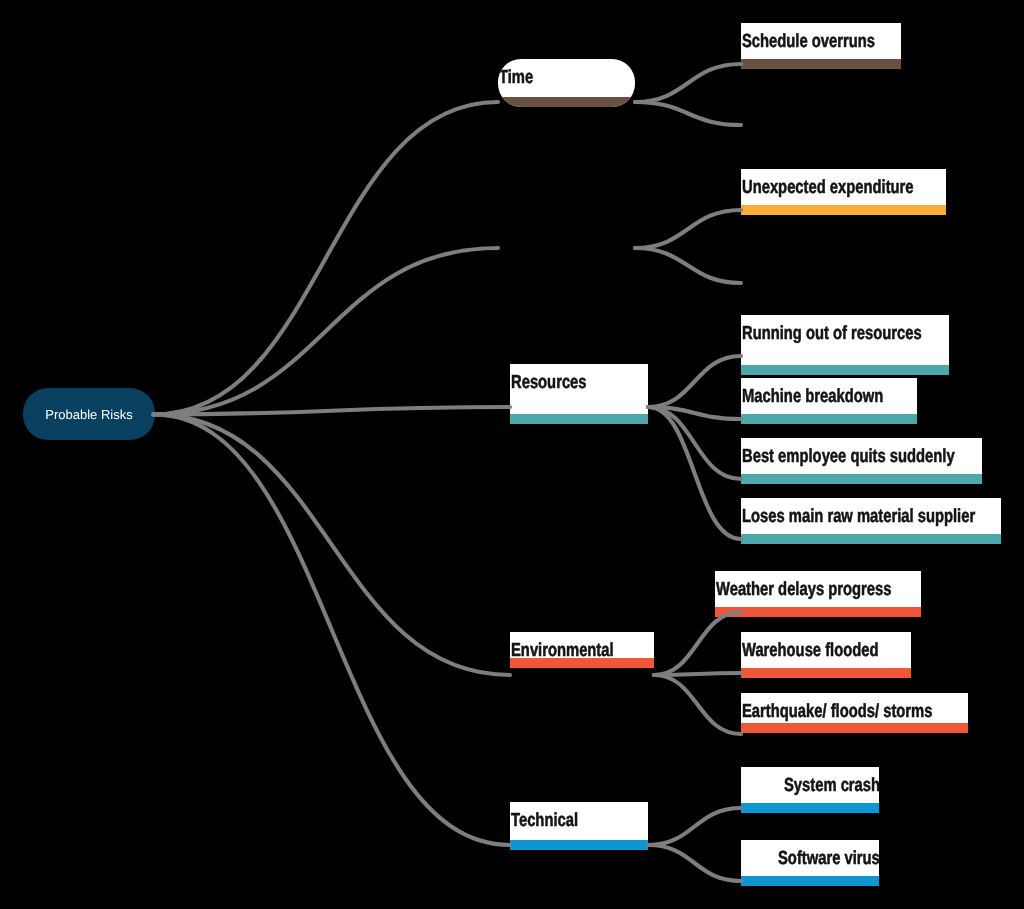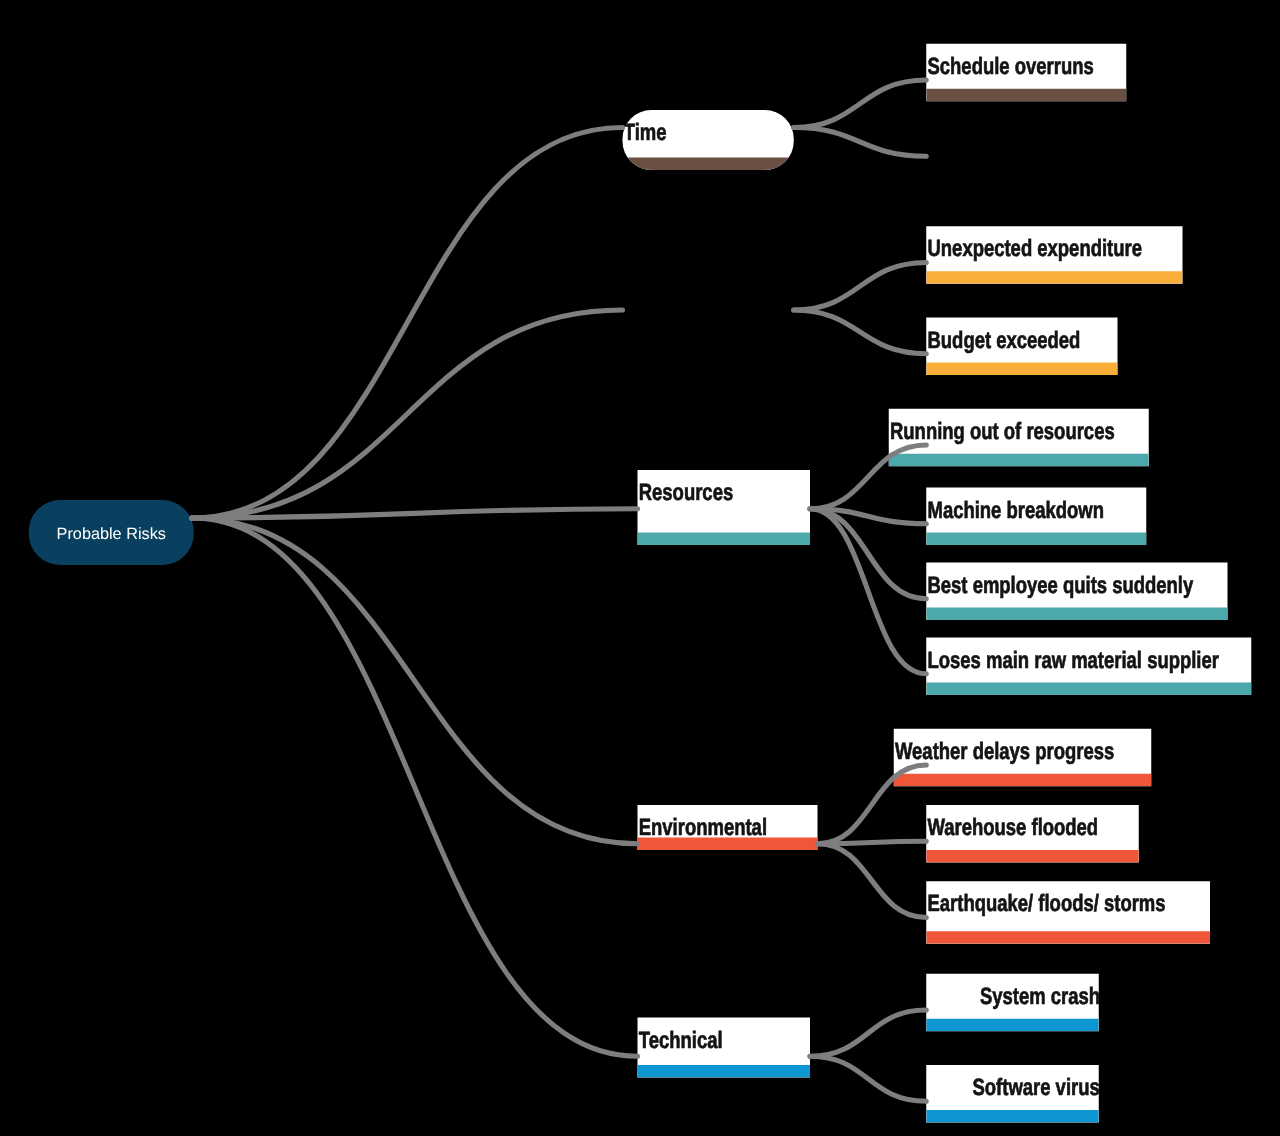--- a/index.html
+++ b/index.html
@@ -4,21 +4,21 @@
 <title>Probable Risks — Mind Map</title>
 <style>
   html,body{margin:0;padding:0;background:#000;}
   body{width:1024px;height:909px;overflow:hidden;
        font-family:"Liberation Sans",sans-serif;
        -webkit-font-smoothing:antialiased;-moz-osx-font-smoothing:grayscale;
        text-rendering:geometricPrecision;}
   #stage{position:relative;width:1024px;height:909px;background:#000;overflow:hidden;}
   #links{position:absolute;left:0;top:0;z-index:2;pointer-events:none;}
   #nodes{position:absolute;left:0;top:0;width:1024px;height:909px;z-index:1;}
-  .node{position:absolute;box-sizing:border-box;margin-top:12px;}
+  .node{position:absolute;box-sizing:border-box;}
   .root{display:flex;align-items:center;justify-content:center;}
   .root .rlbl{font-size:13px;font-weight:400;line-height:1;white-space:nowrap;
               display:inline-block;transform:translateZ(0);}
   .topic{background:#fff;overflow:hidden;}
   .topic .bar{position:absolute;left:0;right:0;bottom:0;}
   .topic .lbl{position:absolute;left:0;top:0;color:#141414;font-weight:700;
               white-space:nowrap;transform-origin:left top;line-height:1;
               -webkit-text-stroke:0.55px #141414;}
 </style>
 </head>
@@ -42,41 +42,37 @@
       <path d="M654 675C696.978 675 698.022 673 741 673" stroke="#7E7E80" stroke-width="4.1" fill="none" stroke-linecap="round"></path>
       <path d="M654 675C696.978 675 698.022 734 741 734" stroke="#7E7E80" stroke-width="4.1" fill="none" stroke-linecap="round"></path>
       <path d="M153.4 414.4C329.5604 414.4 333.8396 845 510 845" stroke="#7E7E80" stroke-width="4.1" fill="none" stroke-linecap="round"></path>
       <path d="M648 845C693.942 845 695.058 808 741 808" stroke="#7E7E80" stroke-width="4.1" fill="none" stroke-linecap="round"></path>
       <path d="M648 845C693.942 845 695.058 881 741 881" stroke="#7E7E80" stroke-width="4.1" fill="none" stroke-linecap="round"></path>
     </svg>
   <div id="nodes">
   <div class="node root" style="left: 23px; top: 388px; width: 132px; height: 52px; border-radius: 25px; background: rgb(10, 64, 95);">
     <span class="rlbl" style="color: rgb(255, 255, 255);">Probable Risks</span>
   </div>
-  <div class="node topic" style="left: 498px; top: 76px; width: 137px; height: 48px; border-radius: 23px;">
+  <div class="node topic" style="left: 498px; top: 59px; width: 137px; height: 48px; border-radius: 23px;">
     <div class="bar" style="background: rgb(106, 79, 67); height: 10px;"></div>
     <div class="lbl" style="font-size: 18.9px; transform: translateZ(0px) scaleX(0.782); top: 10.4917px; left: 1.2px;">Time</div>
   </div>
   <div class="node topic" style="left: 741px; top: 23px; width: 160px; height: 46px;">
     <div class="bar" style="background: rgb(106, 79, 67); height: 10px;"></div>
     <div class="lbl" style="font-size: 18.9px; transform: translateZ(0px) scaleX(0.782); top: 10.4917px; left: 1.2px;">Schedule overruns</div>
   </div>
   <div class="node topic" style="left: 741px; top: 169px; width: 205px; height: 46px;">
     <div class="bar" style="background: rgb(250, 174, 58); height: 10px;"></div>
     <div class="lbl" style="font-size: 18.9px; transform: translateZ(0px) scaleX(0.782); top: 10.4917px; left: 1.2px;">Unexpected expenditure</div>
   </div>
-  <div class="node topic" style="left: 741px; top: 242px; width: 153px; height: 46px;">
-    <div class="bar" style="background: rgb(250, 174, 58); height: 10px;"></div>
-    <div class="lbl" style="font-size: 18.9px; transform: translateZ(0px) scaleX(0.782); top: 10.4917px; left: 1.2px;">Budget exceeded</div>
-  </div>
   <div class="node topic" style="left: 510px; top: 364px; width: 138px; height: 60px;">
     <div class="bar" style="background: rgb(76, 168, 171); height: 10px;"></div>
     <div class="lbl" style="font-size: 18.9px; transform: translateZ(0px) scaleX(0.782); top: 10.4917px; left: 1.2px;">Resources</div>
   </div>
-  <div class="node topic" style="left: 711px; top: 315px; width: 208px; height: 46px;">
+  <div class="node topic" style="left: 741px; top: 315px; width: 208px; height: 60px;">
     <div class="bar" style="background: rgb(76, 168, 171); height: 10px;"></div>
     <div class="lbl" style="font-size: 18.9px; transform: translateZ(0px) scaleX(0.782); top: 10.4917px; left: 1.2px;">Running out of resources</div>
   </div>
   <div class="node topic" style="left: 741px; top: 378px; width: 176px; height: 46px;">
     <div class="bar" style="background: rgb(76, 168, 171); height: 10px;"></div>
     <div class="lbl" style="font-size: 18.9px; transform: translateZ(0px) scaleX(0.782); top: 10.4917px; left: 1.2px;">Machine breakdown</div>
   </div>
   <div class="node topic" style="left: 741px; top: 438px; width: 241px; height: 46px;">
     <div class="bar" style="background: rgb(76, 168, 171); height: 10px;"></div>
     <div class="lbl" style="font-size: 18.9px; transform: translateZ(0px) scaleX(0.782); top: 10.4917px; left: 1.2px;">Best employee quits suddenly</div>
@@ -90,21 +86,21 @@
     <div class="lbl" style="font-size: 18.9px; transform: translateZ(0px) scaleX(0.782); top: 10.4917px; left: 1.2px;">Environmental</div>
   </div>
   <div class="node topic" style="left: 715px; top: 571px; width: 206px; height: 46px;">
     <div class="bar" style="background: rgb(240, 87, 57); height: 10px;"></div>
     <div class="lbl" style="font-size: 18.9px; transform: translateZ(0px) scaleX(0.782); top: 10.4917px; left: 1.2px;">Weather delays progress</div>
   </div>
   <div class="node topic" style="left: 741px; top: 632px; width: 170px; height: 46px;">
     <div class="bar" style="background: rgb(240, 87, 57); height: 10px;"></div>
     <div class="lbl" style="font-size: 18.9px; transform: translateZ(0px) scaleX(0.782); top: 10.4917px; left: 1.2px;">Warehouse flooded</div>
   </div>
-  <div class="node topic" style="left: 741px; top: 693px; width: 227px; height: 50px;">
+  <div class="node topic" style="left: 741px; top: 693px; width: 227px; height: 40px;">
     <div class="bar" style="background: rgb(240, 87, 57); height: 10px;"></div>
     <div class="lbl" style="font-size: 18.9px; transform: translateZ(0px) scaleX(0.782); top: 10.4917px; left: 1.2px;">Earthquake/ floods/ storms</div>
   </div>
   <div class="node topic" style="left: 510px; top: 802px; width: 138px; height: 48px;">
     <div class="bar" style="background: rgb(13, 150, 210); height: 10px;"></div>
     <div class="lbl" style="font-size: 18.9px; transform: translateZ(0px) scaleX(0.782); top: 10.4917px; left: 1.2px;">Technical</div>
   </div>
   <div class="node topic" style="left: 741px; top: 767px; width: 138px; height: 46px;">
     <div class="bar" style="background: rgb(13, 150, 210); height: 10px;"></div>
     <div class="lbl" style="font-size: 18.9px; transform: translateZ(0px) scaleX(0.782); top: 10.4917px; left: 42.5117px;">System crash</div>

